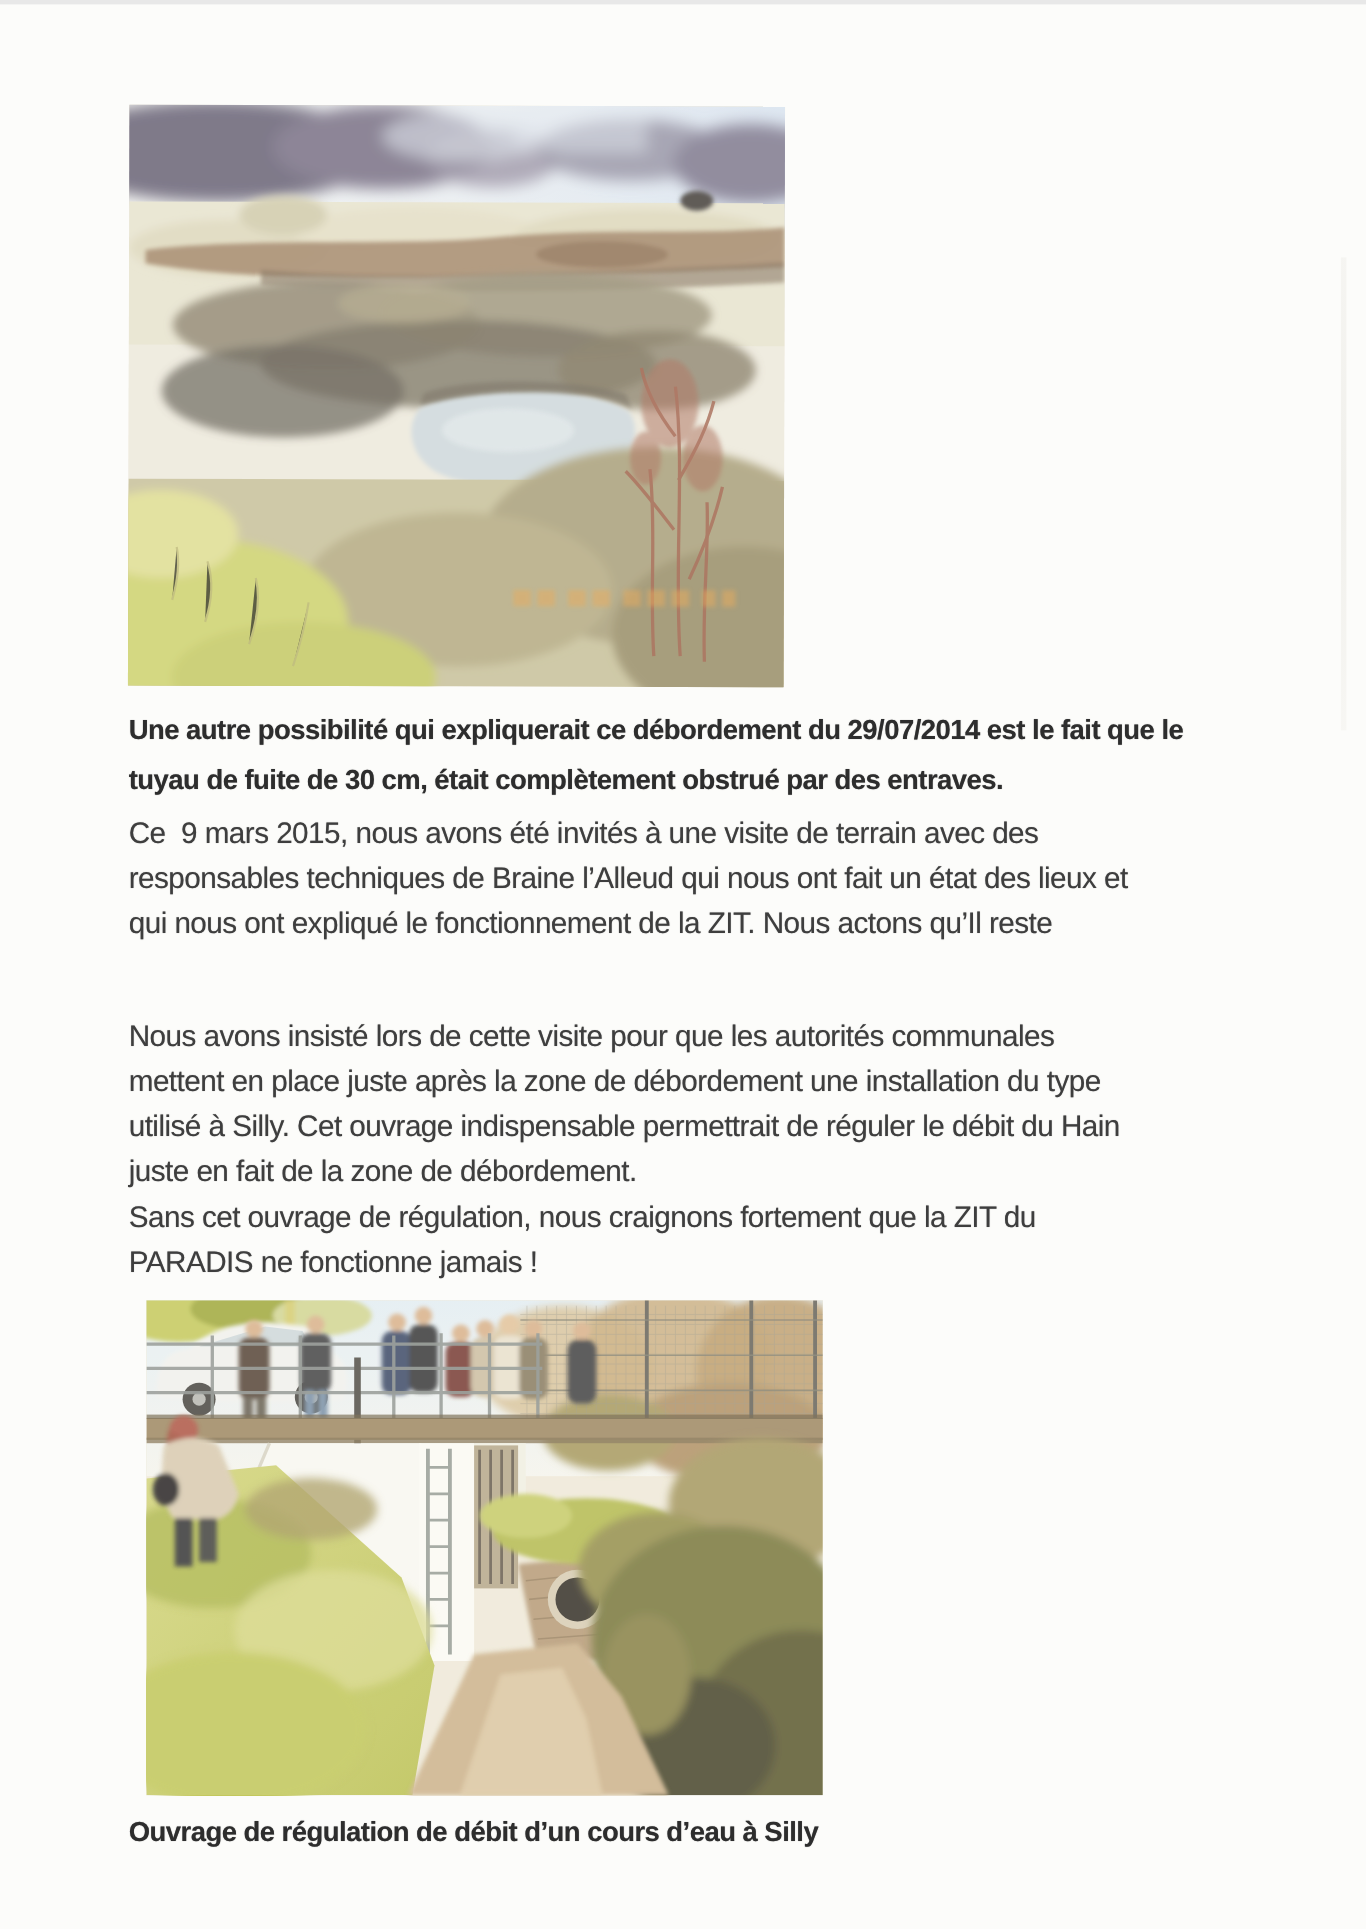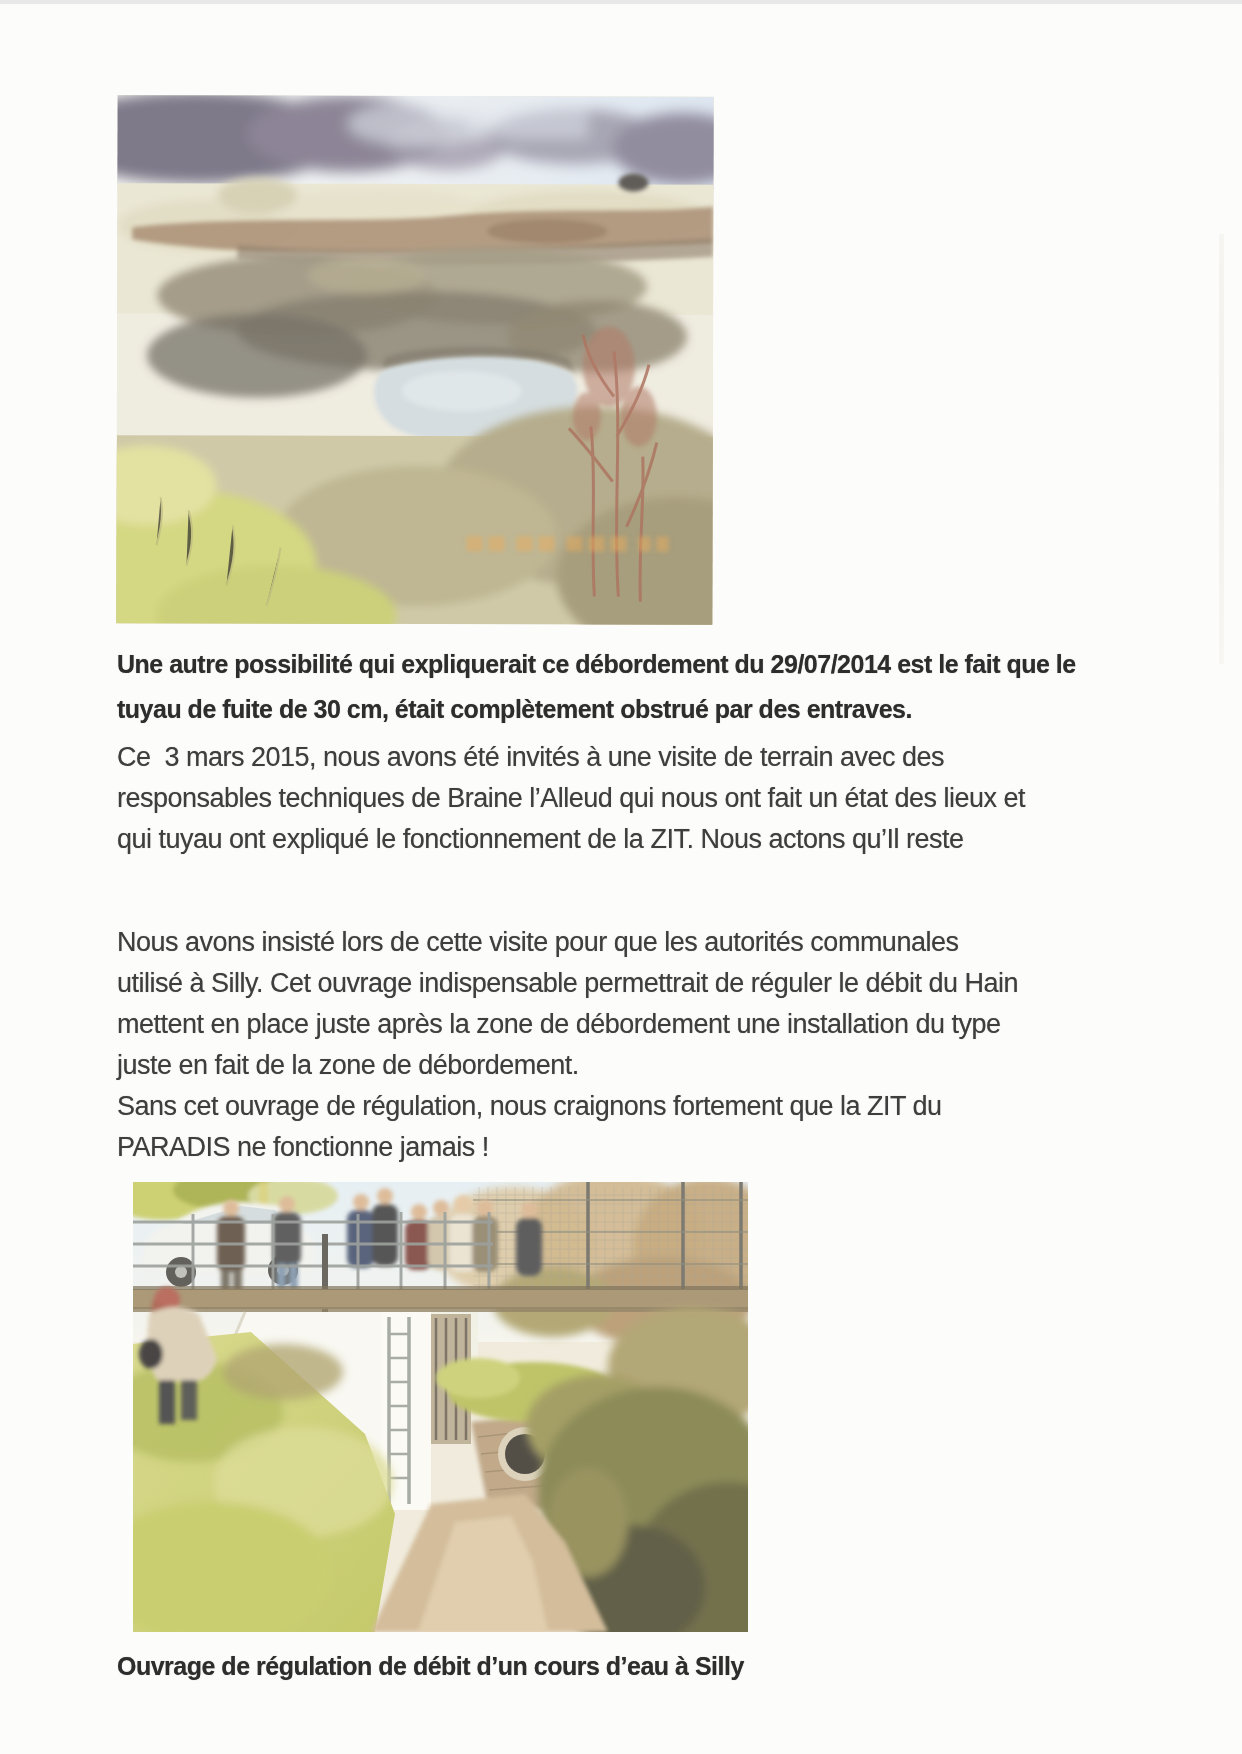--- a/index.html
+++ b/index.html
@@ -169,29 +169,29 @@
       <rect x="0" y="0" width="596" height="528" fill="#ffffff" opacity=".17"></rect>
     </svg>
   </div>
 
   <div class="textblock" id="caption1">
     <div class="captionline">Une autre possibilité qui expliquerait ce débordement du 29/07/2014 est le fait que le</div>
     <div class="captionline">tuyau de fuite de 30 cm, était complètement obstrué par des entraves.</div>
   </div>
 
   <div class="textblock" id="para1">
-    <div class="bodyline">Ce  3 mars 2015, nous avons été invités à une visite de terrain avec des</div>
+    <div class="bodyline">Ce  9 mars 2015, nous avons été invités à une visite de terrain avec des</div>
     <div class="bodyline">responsables techniques de Braine l’Alleud qui nous ont fait un état des lieux et</div>
-    <div class="bodyline">qui tuyau ont expliqué le fonctionnement de la ZIT. Nous actons qu’Il reste</div>
+    <div class="bodyline">qui nous ont expliqué le fonctionnement de la ZIT. Nous actons qu’Il reste</div>
   </div>
 
   <div class="textblock" id="para2">
     <div class="bodyline">Nous avons insisté lors de cette visite pour que les autorités communales</div>
+    <div class="bodyline">mettent en place juste après la zone de débordement une installation du type</div>
     <div class="bodyline">utilisé à Silly. Cet ouvrage indispensable permettrait de réguler le débit du Hain</div>
-    <div class="bodyline">mettent en place juste après la zone de débordement une installation du type</div>
     <div class="bodyline">juste en fait de la zone de débordement.</div>
     <div class="bodyline">Sans cet ouvrage de régulation, nous craignons fortement que la ZIT du</div>
     <div class="bodyline">PARADIS ne fonctionne jamais !</div>
   </div>
 
   <div class="photo" id="photo2">
     <svg viewBox="0 0 615 450" preserveAspectRatio="none">
       <defs>
         <filter id="p2b2" x="-30%" y="-30%" width="160%" height="160%">
             <feGaussianBlur stdDeviation="2"></feGaussianBlur>

